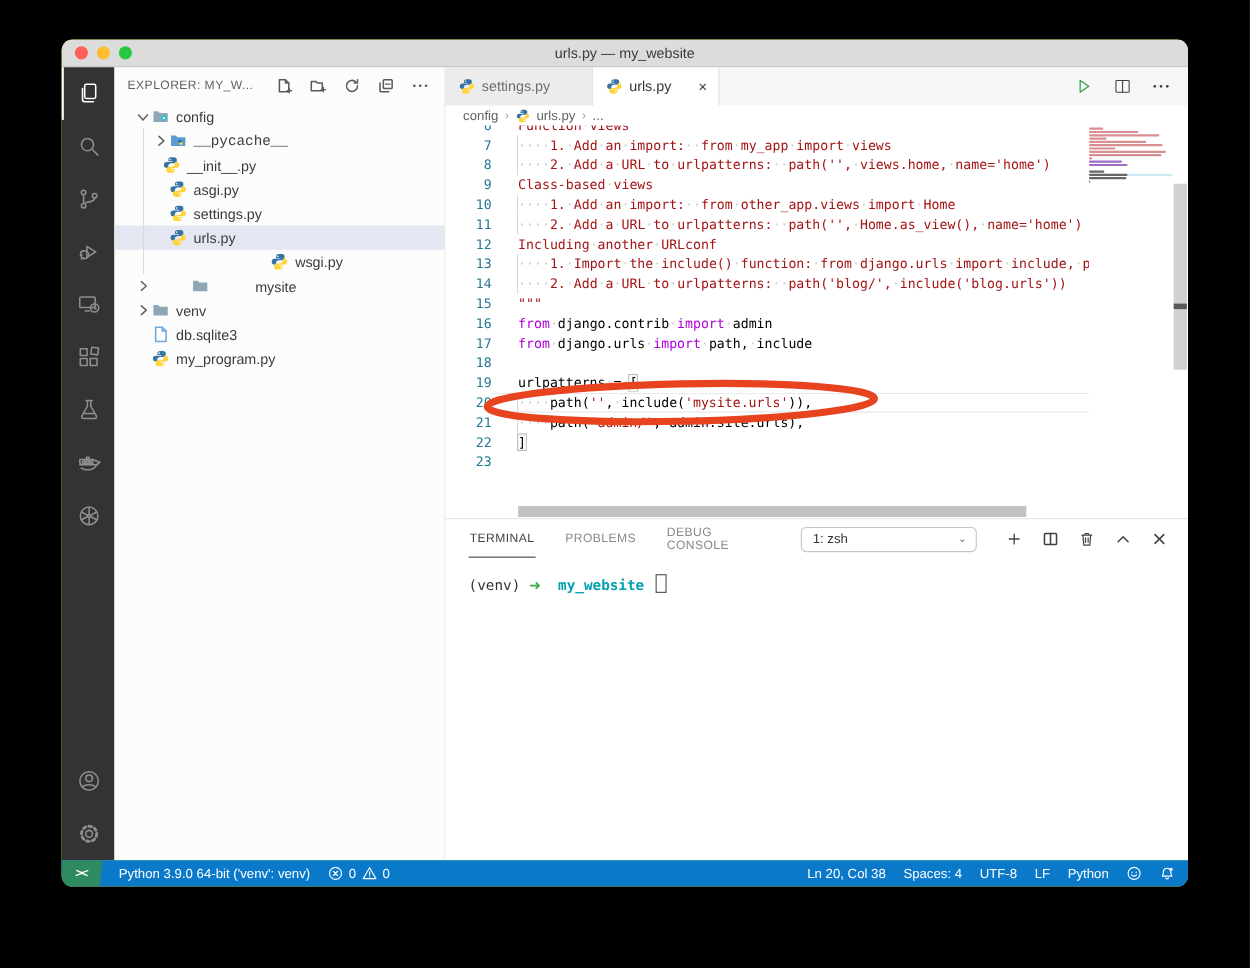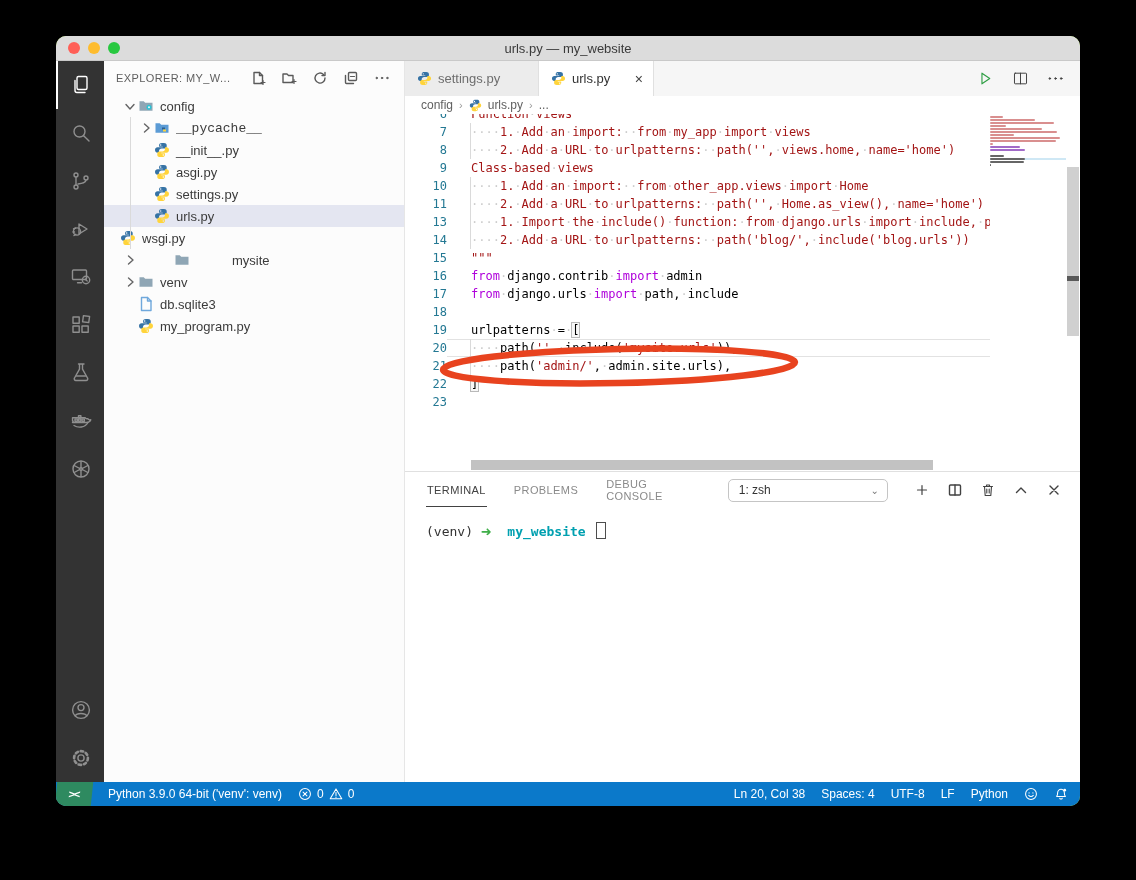--- a/index.html
+++ b/index.html
@@ -260,61 +260,61 @@
               </span>
               <span class="tw-icon">
                 <svg viewBox="0 0 16 16">
                   <path fill="#5b9bd5" d="M1.5 3.2h4.2l1.5 1.6h7.3v8H1.5z"></path>
                   <path fill="#2b5f8f" d="M8 7.5h3v2H8z"></path>
                   <path fill="#ffd43b" d="M9 9.5h3v2H9z"></path>
                 </svg>
               </span>
               <span class="tw-label">__pycache__</span>
             </div>
+            <div class="tree-row" style="padding-left: 14px; margin-left: 14px;">
+              <span class="tw-chev"></span>
+              <span class="tw-icon">
+                <svg viewBox="0 0 16 16">
+                  <path fill="#3673a5" d="M7.9 1C6.3 1 5.1 1.7 5.1 3.1v1.6h3.7v.6H3.6C2.1 5.3 1 6.4 1 8s1.1 2.7 2.6 2.7H5V8.9c0-1.4 1.2-2.4 2.6-2.4h3.1c1.1 0 2-.9 2-2V3.1C12.7 1.8 11.5 1 10 1H7.9zM6.7 2.3a.73.73 0 1 1 0 1.46.73.73 0 0 1 0-1.46z"></path>
+                  <path fill="#ffd43b" d="M8.1 15c1.6 0 2.8-.7 2.8-2.1v-1.6H7.2v-.6h5.2c1.5 0 2.6-1.1 2.6-2.7s-1.1-2.7-2.6-2.7H11v1.8c0 1.4-1.2 2.4-2.6 2.4H5.3c-1.1 0-2 .9-2 2v1.4C3.3 14.2 4.5 15 6 15h2.1zm1.2-1.3a.73.73 0 1 1 0-1.46.73.73 0 0 1 0 1.46z"></path>
+                </svg>
+              </span>
+              <span class="tw-label">__init__.py</span>
+            </div>
             <div class="tree-row" style="padding-left: 34px;">
               <span class="tw-chev"></span>
               <span class="tw-icon">
                 <svg viewBox="0 0 16 16">
                   <path fill="#3673a5" d="M7.9 1C6.3 1 5.1 1.7 5.1 3.1v1.6h3.7v.6H3.6C2.1 5.3 1 6.4 1 8s1.1 2.7 2.6 2.7H5V8.9c0-1.4 1.2-2.4 2.6-2.4h3.1c1.1 0 2-.9 2-2V3.1C12.7 1.8 11.5 1 10 1H7.9zM6.7 2.3a.73.73 0 1 1 0 1.46.73.73 0 0 1 0-1.46z"></path>
                   <path fill="#ffd43b" d="M8.1 15c1.6 0 2.8-.7 2.8-2.1v-1.6H7.2v-.6h5.2c1.5 0 2.6-1.1 2.6-2.7s-1.1-2.7-2.6-2.7H11v1.8c0 1.4-1.2 2.4-2.6 2.4H5.3c-1.1 0-2 .9-2 2v1.4C3.3 14.2 4.5 15 6 15h2.1zm1.2-1.3a.73.73 0 1 1 0-1.46.73.73 0 0 1 0 1.46z"></path>
                 </svg>
               </span>
-              <span class="tw-label">__init__.py</span>
+              <span class="tw-label">asgi.py</span>
             </div>
             <div class="tree-row" style="padding-left: 34px;">
               <span class="tw-chev"></span>
               <span class="tw-icon">
                 <svg viewBox="0 0 16 16">
                   <path fill="#3673a5" d="M7.9 1C6.3 1 5.1 1.7 5.1 3.1v1.6h3.7v.6H3.6C2.1 5.3 1 6.4 1 8s1.1 2.7 2.6 2.7H5V8.9c0-1.4 1.2-2.4 2.6-2.4h3.1c1.1 0 2-.9 2-2V3.1C12.7 1.8 11.5 1 10 1H7.9zM6.7 2.3a.73.73 0 1 1 0 1.46.73.73 0 0 1 0-1.46z"></path>
                   <path fill="#ffd43b" d="M8.1 15c1.6 0 2.8-.7 2.8-2.1v-1.6H7.2v-.6h5.2c1.5 0 2.6-1.1 2.6-2.7s-1.1-2.7-2.6-2.7H11v1.8c0 1.4-1.2 2.4-2.6 2.4H5.3c-1.1 0-2 .9-2 2v1.4C3.3 14.2 4.5 15 6 15h2.1zm1.2-1.3a.73.73 0 1 1 0-1.46.73.73 0 0 1 0 1.46z"></path>
                 </svg>
               </span>
-              <span class="tw-label">asgi.py</span>
-            </div>
-            <div class="tree-row" style="padding-left: 34px;">
-              <span class="tw-chev"></span>
-              <span class="tw-icon">
-                <svg viewBox="0 0 16 16">
-                  <path fill="#3673a5" d="M7.9 1C6.3 1 5.1 1.7 5.1 3.1v1.6h3.7v.6H3.6C2.1 5.3 1 6.4 1 8s1.1 2.7 2.6 2.7H5V8.9c0-1.4 1.2-2.4 2.6-2.4h3.1c1.1 0 2-.9 2-2V3.1C12.7 1.8 11.5 1 10 1H7.9zM6.7 2.3a.73.73 0 1 1 0 1.46.73.73 0 0 1 0-1.46z"></path>
-                  <path fill="#ffd43b" d="M8.1 15c1.6 0 2.8-.7 2.8-2.1v-1.6H7.2v-.6h5.2c1.5 0 2.6-1.1 2.6-2.7s-1.1-2.7-2.6-2.7H11v1.8c0 1.4-1.2 2.4-2.6 2.4H5.3c-1.1 0-2 .9-2 2v1.4C3.3 14.2 4.5 15 6 15h2.1zm1.2-1.3a.73.73 0 1 1 0-1.46.73.73 0 0 1 0 1.46z"></path>
-                </svg>
-              </span>
               <span class="tw-label">settings.py</span>
             </div>
             <div class="tree-row selected" style="padding-left: 34px;">
               <span class="tw-chev"></span>
               <span class="tw-icon">
                 <svg viewBox="0 0 16 16">
                   <path fill="#3673a5" d="M7.9 1C6.3 1 5.1 1.7 5.1 3.1v1.6h3.7v.6H3.6C2.1 5.3 1 6.4 1 8s1.1 2.7 2.6 2.7H5V8.9c0-1.4 1.2-2.4 2.6-2.4h3.1c1.1 0 2-.9 2-2V3.1C12.7 1.8 11.5 1 10 1H7.9zM6.7 2.3a.73.73 0 1 1 0 1.46.73.73 0 0 1 0-1.46z"></path>
                   <path fill="#ffd43b" d="M8.1 15c1.6 0 2.8-.7 2.8-2.1v-1.6H7.2v-.6h5.2c1.5 0 2.6-1.1 2.6-2.7s-1.1-2.7-2.6-2.7H11v1.8c0 1.4-1.2 2.4-2.6 2.4H5.3c-1.1 0-2 .9-2 2v1.4C3.3 14.2 4.5 15 6 15h2.1zm1.2-1.3a.73.73 0 1 1 0-1.46.73.73 0 0 1 0 1.46z"></path>
                 </svg>
               </span>
               <span class="tw-label">urls.py</span>
             </div>
-            <div class="tree-row" style="">
+            <div class="tree-row" style="padding-left: 34px; justify-content: center;">
               <span class="tw-chev"></span>
               <span class="tw-icon">
                 <svg viewBox="0 0 16 16">
                   <path fill="#3673a5" d="M7.9 1C6.3 1 5.1 1.7 5.1 3.1v1.6h3.7v.6H3.6C2.1 5.3 1 6.4 1 8s1.1 2.7 2.6 2.7H5V8.9c0-1.4 1.2-2.4 2.6-2.4h3.1c1.1 0 2-.9 2-2V3.1C12.7 1.8 11.5 1 10 1H7.9zM6.7 2.3a.73.73 0 1 1 0 1.46.73.73 0 0 1 0-1.46z"></path>
                   <path fill="#ffd43b" d="M8.1 15c1.6 0 2.8-.7 2.8-2.1v-1.6H7.2v-.6h5.2c1.5 0 2.6-1.1 2.6-2.7s-1.1-2.7-2.6-2.7H11v1.8c0 1.4-1.2 2.4-2.6 2.4H5.3c-1.1 0-2 .9-2 2v1.4C3.3 14.2 4.5 15 6 15h2.1zm1.2-1.3a.73.73 0 1 1 0-1.46.73.73 0 0 1 0 1.46z"></path>
                 </svg>
               </span>
               <span class="tw-label">wsgi.py</span>
             </div>
             <div class="tree-row" style="padding-left: 18px; gap: 36px;">
@@ -444,20 +444,24 @@
                   <div class="ln">9</div>
                   <div class="lc"><span class="tok-s">Class-based<span class="ws">·</span>views</span></div>
                 </div>
                 <div class="line">
                   <div class="ln">10</div>
                   <div class="lc"><span class="guide"></span><span class="tok-s"><span class="ws">····</span>1.<span class="ws">·</span>Add<span class="ws">·</span>an<span class="ws">·</span>import:<span class="ws">··</span>from<span class="ws">·</span>other_app.views<span class="ws">·</span>import<span class="ws">·</span>Home</span></div>
                 </div>
                 <div class="line">
                   <div class="ln">11</div>
                   <div class="lc"><span class="guide"></span><span class="tok-s"><span class="ws">····</span>2.<span class="ws">·</span>Add<span class="ws">·</span>a<span class="ws">·</span>URL<span class="ws">·</span>to<span class="ws">·</span>urlpatterns:<span class="ws">··</span>path('',<span class="ws">·</span>Home.as_view(),<span class="ws">·</span>name='home')</span></div>
+                </div>
+                <div class="line">
+                  <div class="ln">12</div>
+                  <div class="lc"><span class="tok-s">Including<span class="ws">·</span>another<span class="ws">·</span>URLconf</span></div>
                 </div>
                 <div class="line">
                   <div class="ln">13</div>
                   <div class="lc"><span class="guide"></span><span class="tok-s"><span class="ws">····</span>1.<span class="ws">·</span>Import<span class="ws">·</span>the<span class="ws">·</span>include()<span class="ws">·</span>function:<span class="ws">·</span>from<span class="ws">·</span>django.urls<span class="ws">·</span>import<span class="ws">·</span>include,<span class="ws">·</span>path</span></div>
                 </div>
                 <div class="line">
                   <div class="ln">14</div>
                   <div class="lc"><span class="guide"></span><span class="tok-s"><span class="ws">····</span>2.<span class="ws">·</span>Add<span class="ws">·</span>a<span class="ws">·</span>URL<span class="ws">·</span>to<span class="ws">·</span>urlpatterns:<span class="ws">··</span>path('blog/',<span class="ws">·</span>include('blog.urls'))</span></div>
                 </div>
                 <div class="line">

